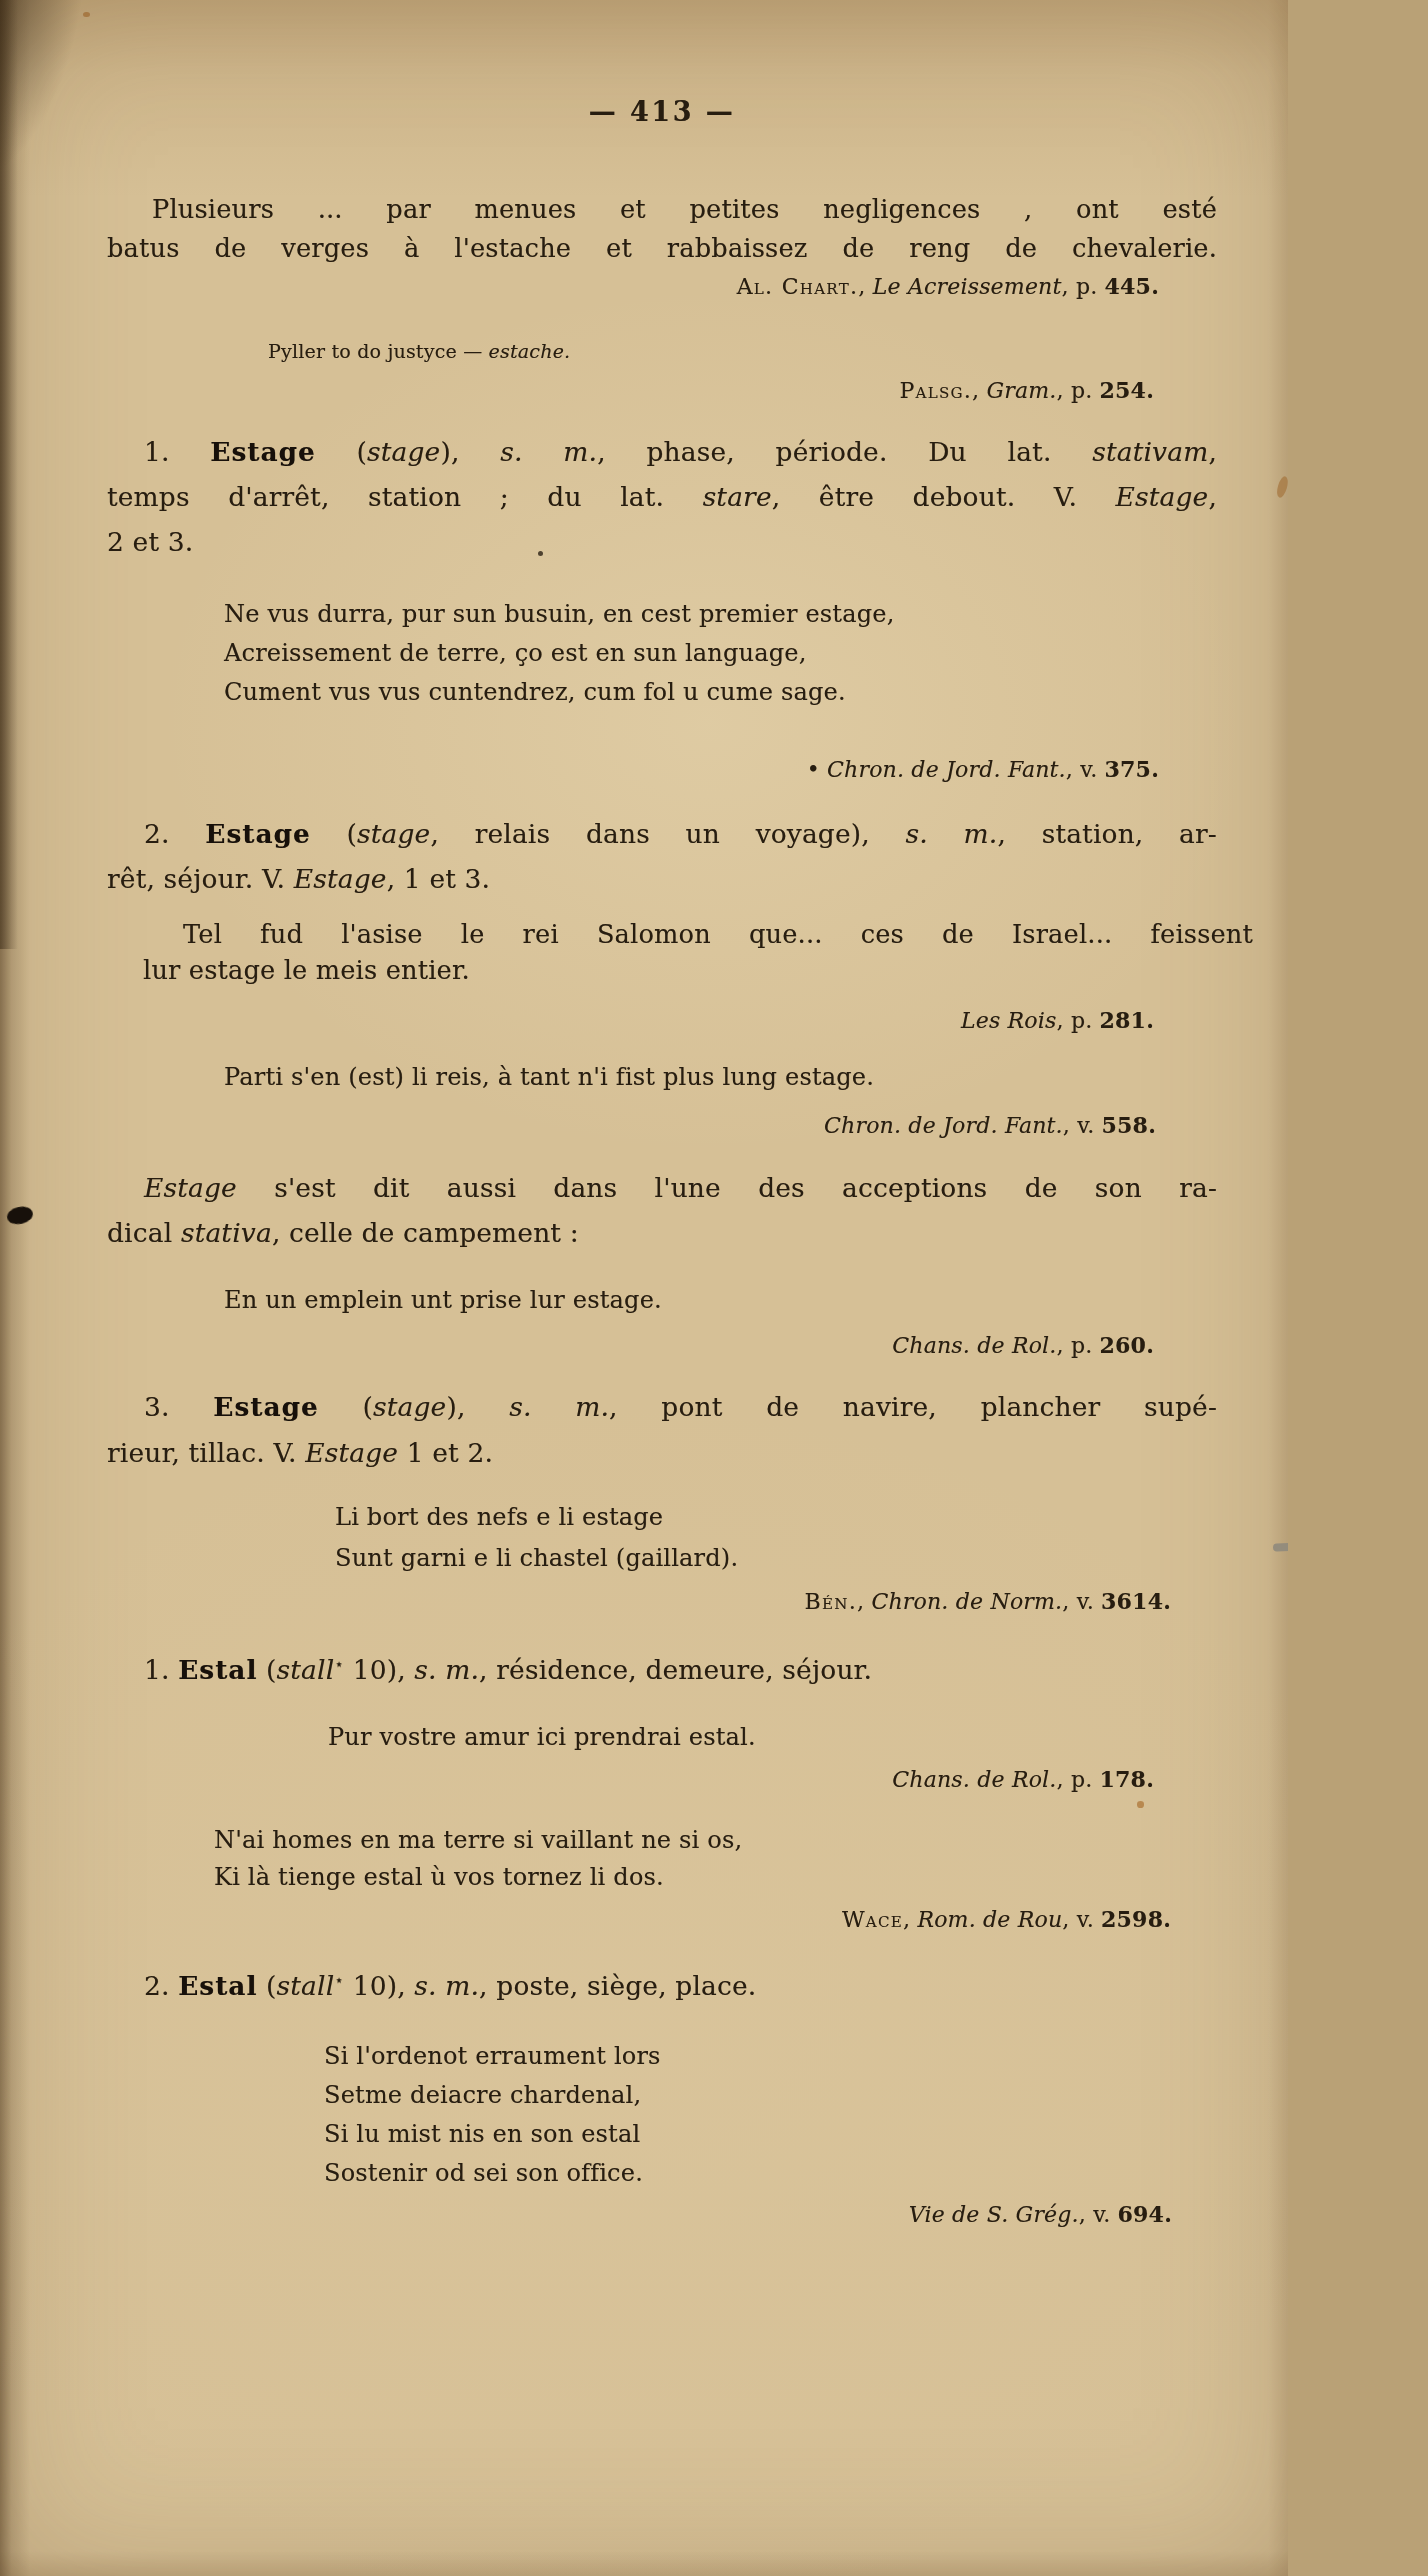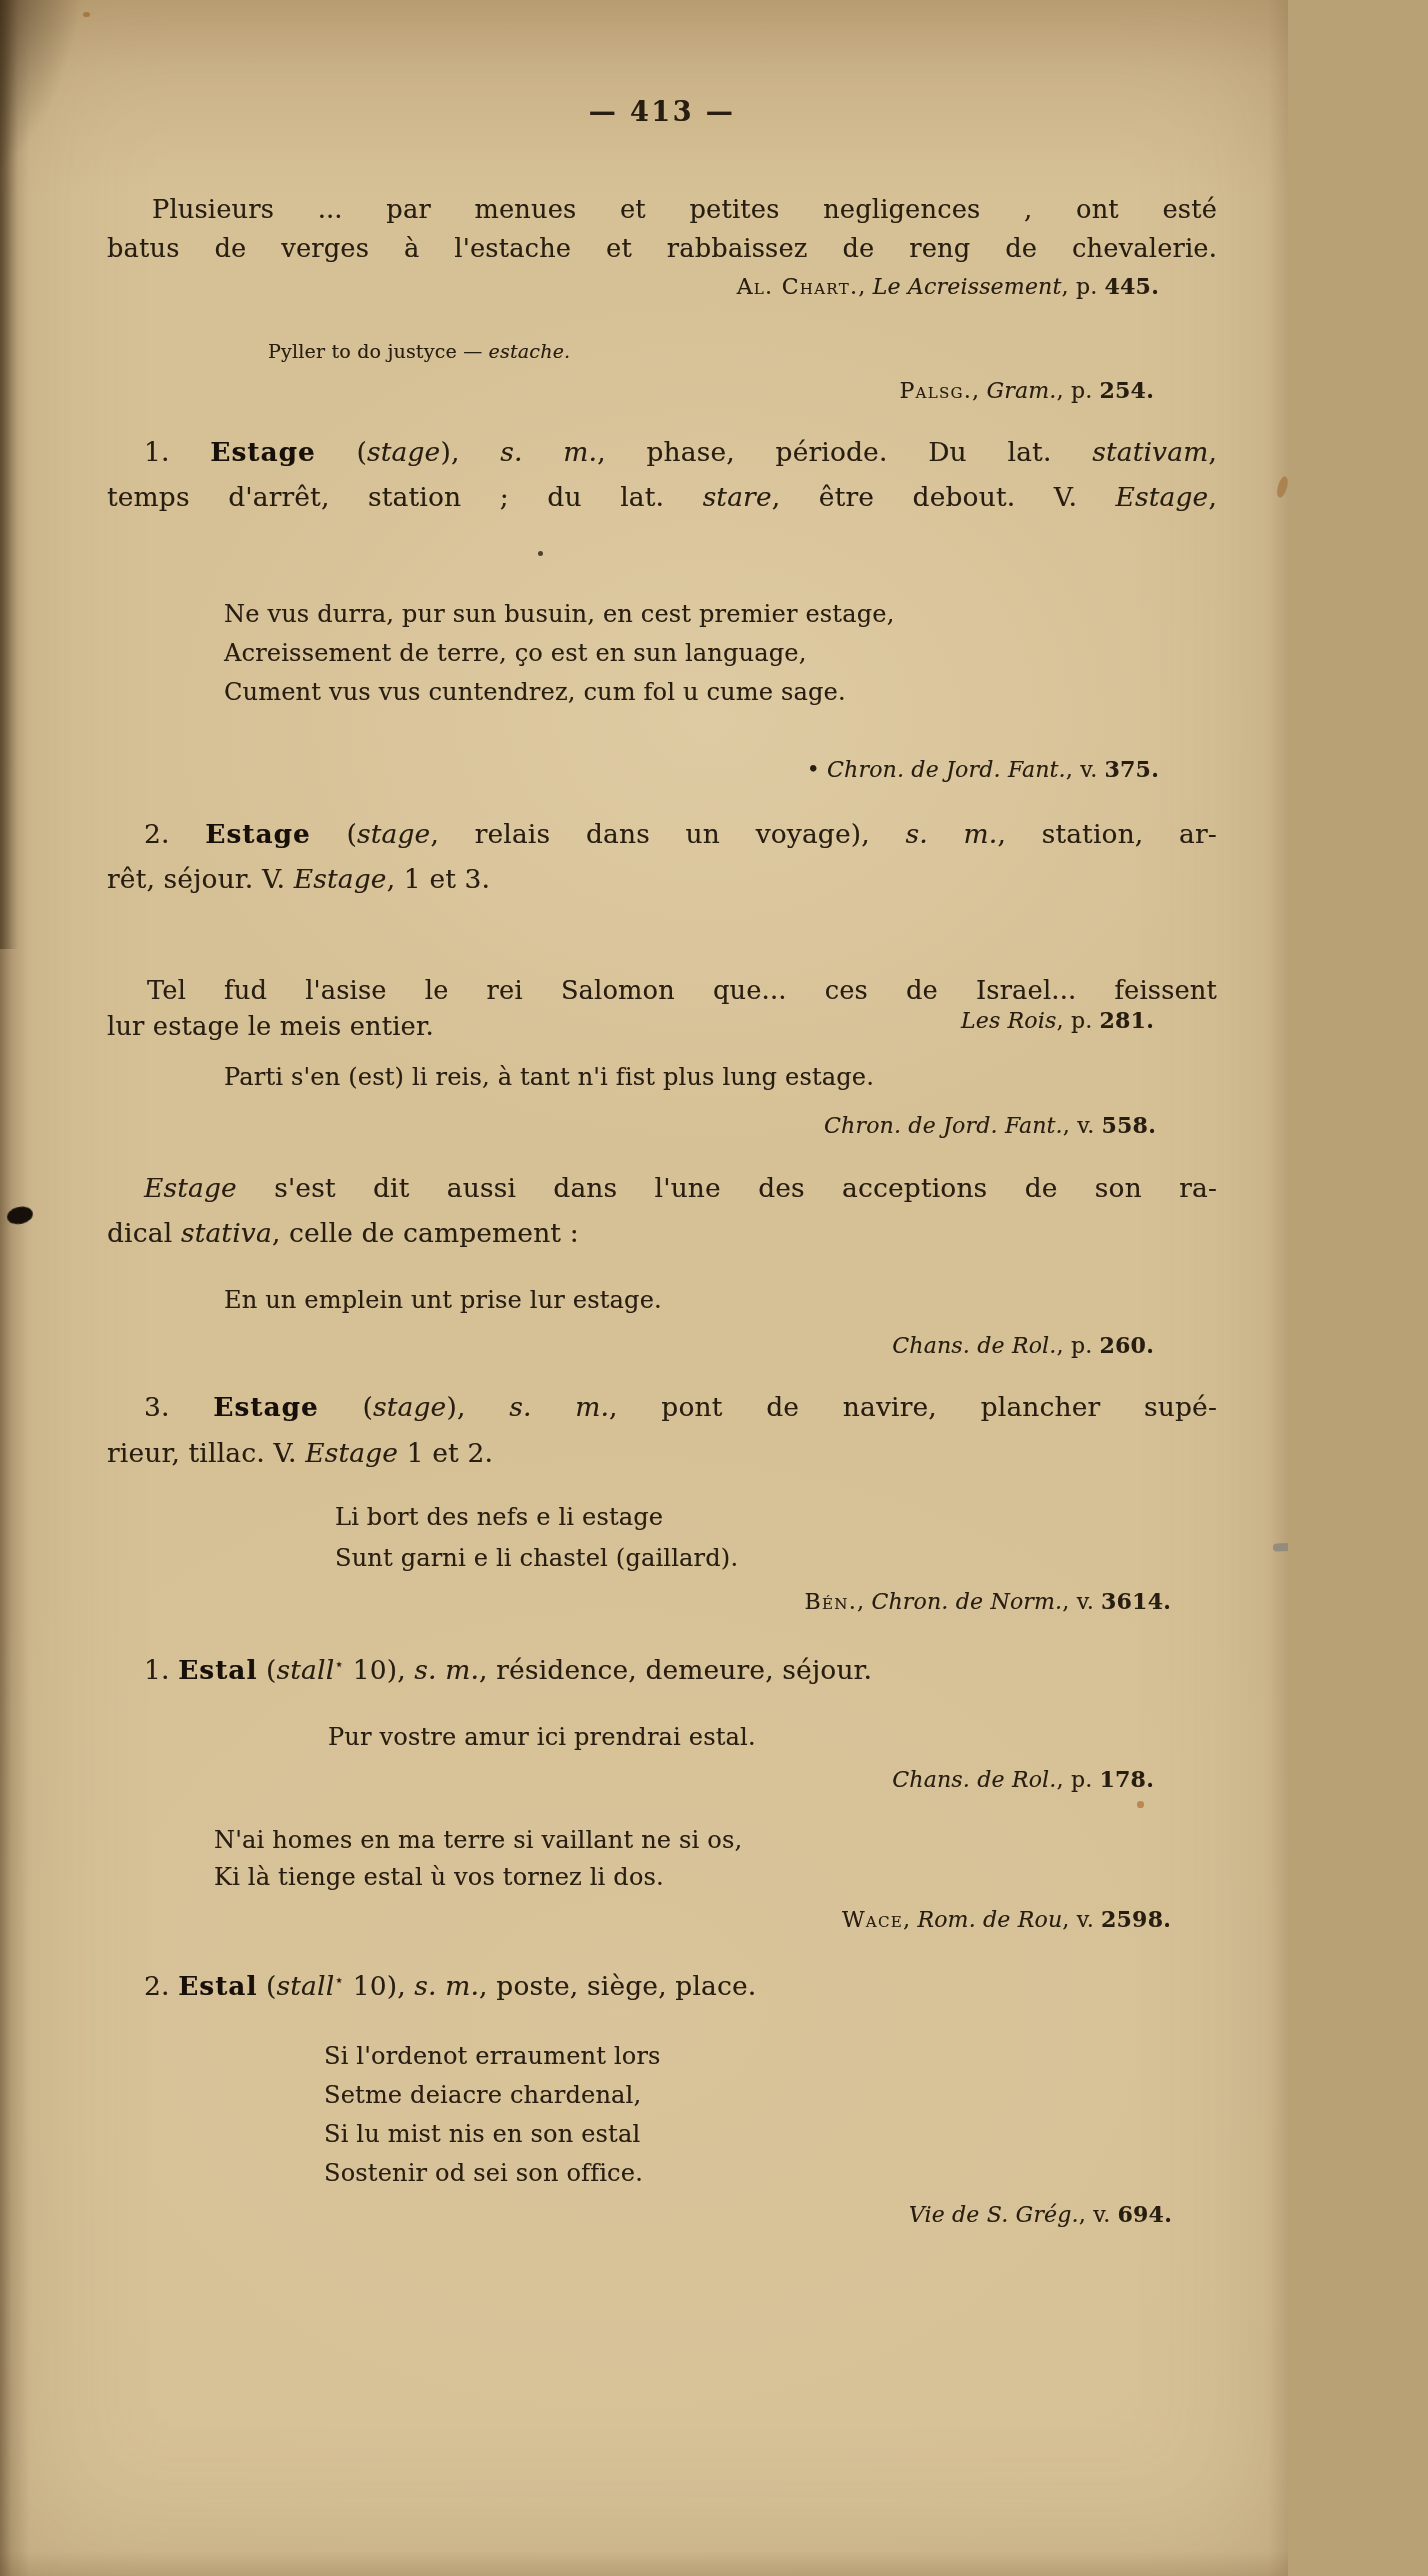--- a/index.html
+++ b/index.html
@@ -82,32 +82,33 @@
           <div class="line just"><span class="run">batus de verges à l'estache et rabbaissez de reng de chevalerie.</span></div>
         </div>
         <div class="block citation" style="top: 270px; padding-right: 58px;"><span class="run-sc">Al. Chart.</span><span class="run">, </span><span class="run-i">Le Acreissement</span><span class="run">, p. </span><span class="run-num">445.</span></div>
         <div class="block paragraph" style="top: 332px; font-size: 19px; line-height: 39px; padding-left: 161px;">
           <div class="line"><span class="run">Pyller to do justyce — </span><span class="run-i">estache.</span></div>
         </div>
         <div class="block citation" style="top: 374px; padding-right: 63px;"><span class="run-sc">Palsg.</span><span class="run">, </span><span class="run-i">Gram.</span><span class="run">, p. </span><span class="run-num">254.</span></div>
         <div class="block paragraph" style="top: 429px; font-size: 26.4px; line-height: 45px;">
           <div class="line just" style="text-indent: 37px;"><span class="run">1. </span><span class="run-b">Estage</span><span class="run"> (</span><span class="run-i">stage</span><span class="run">), </span><span class="run-i">s. m.</span><span class="run">, phase, période. Du lat. </span><span class="run-i">stativam</span><span class="run">,</span></div>
           <div class="line just"><span class="run">temps d'arrêt, station ; du lat. </span><span class="run-i">stare</span><span class="run">, être debout. V. </span><span class="run-i">Estage</span><span class="run">,</span></div>
+          <div class="line"><span class="run">2 et 3.</span></div>
         </div>
         <div class="block verse" style="top: 595px; line-height: 39px; padding-left: 117px;">
           <div class="line"><span class="run">Ne vus durra, pur sun busuin, en cest premier estage,</span></div>
           <div class="line"><span class="run">Acreissement de terre, ço est en sun language,</span></div>
           <div class="line"><span class="run">Cument vus vus cuntendrez, cum fol u cume sage.</span></div>
         </div>
         <div class="block citation" style="top: 753px; padding-right: 58px;"><span class="run">• </span><span class="run-i">Chron. de Jord. Fant.</span><span class="run">, v. </span><span class="run-num">375.</span></div>
         <div class="block paragraph" style="top: 811px; font-size: 26.4px; line-height: 45px;">
           <div class="line just" style="text-indent: 37px;"><span class="run">2. </span><span class="run-b">Estage</span><span class="run"> (</span><span class="run-i">stage</span><span class="run">, relais dans un voyage), </span><span class="run-i">s. m.</span><span class="run">, station, ar-</span></div>
           <div class="line"><span class="run">rêt, séjour. V. </span><span class="run-i">Estage</span><span class="run">, 1 et 3.</span></div>
         </div>
-        <div class="block paragraph" style="top: 972px; font-size: 25.6px; line-height: 36px;">
+        <div class="block paragraph" style="top: 916px; font-size: 25.6px; line-height: 36px; margin-left: 36px;">
           <div class="line just" style="text-indent: 40px;"><span class="run">Tel fud l'asise le rei Salomon que... ces de Israel... feissent</span></div>
           <div class="line"><span class="run">lur estage le meis entier.</span></div>
         </div>
         <div class="block citation" style="top: 1004px; padding-right: 63px;"><span class="run-i">Les Rois</span><span class="run">, p. </span><span class="run-num">281.</span></div>
         <div class="block verse" style="top: 1058px; padding-left: 117px;">
           <div class="line"><span class="run">Parti s'en (est) li reis, à tant n'i fist plus lung estage.</span></div>
         </div>
         <div class="block citation" style="top: 1109px; padding-right: 61px;"><span class="run-i">Chron. de Jord. Fant.</span><span class="run">, v. </span><span class="run-num">558.</span></div>
         <div class="block paragraph" style="top: 1165px; font-size: 26.4px; line-height: 45px;">
           <div class="line just" style="text-indent: 37px;"><span class="run-i">Estage</span><span class="run"> s'est dit aussi dans l'une des acceptions de son ra-</span></div>

